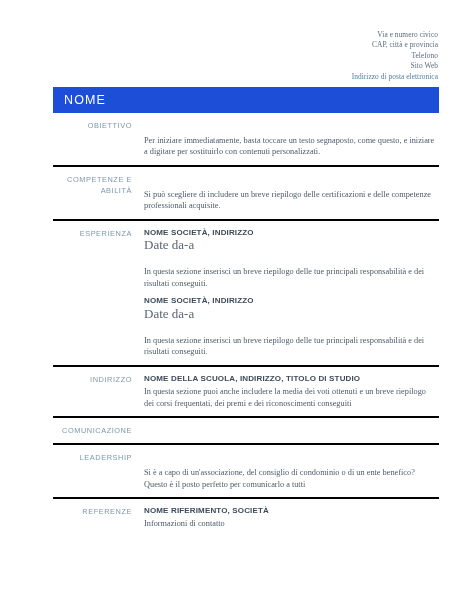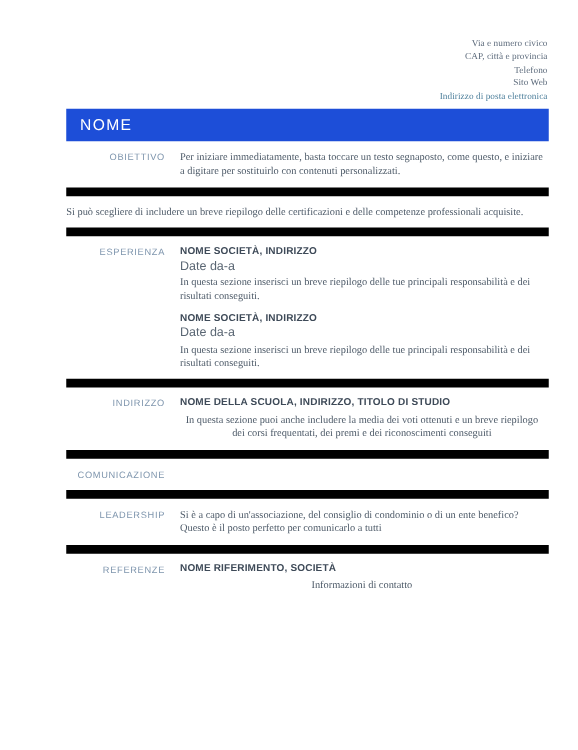--- a/index.html
+++ b/index.html
@@ -70,21 +70,21 @@
   
   .sections {
     position: absolute;
     left: 37px;
     top: 113px;
     width: 386px;
   }
   .section {
     display: flex;
     align-items: flex-start;
-    border-bottom: 7px solid #000000;
+    border-bottom: 2px solid #000000;
     padding: 6px 0 7px 0;
     box-sizing: border-box;
   }
   .section:last-child {
     border-bottom: none;
   }
   .section-label {
     width: 91px;
     flex: 0 0 91px;
     text-align: right;
@@ -100,37 +100,37 @@
   .section-body {
     flex: 1 1 auto;
     min-width: 0;
     padding-right: 4px;
   }
   .para {
     font-family: "Liberation Serif", "DejaVu Serif", serif;
     font-size: 8.3px;
     line-height: 11.4px;
     color: #4d5a68;
-    margin: 1px 0 0 0;
+    margin: 16px 0 0 0;
   }
   .entry-title {
     font-family: "Liberation Sans", "DejaVu Sans", sans-serif;
     font-size: 8px;
     font-weight: bold;
     letter-spacing: .15px;
     line-height: 11.4px;
     color: #3e4a58;
     margin: 0;
   }
   .entry-title + .para { margin-top: 2px; }
-  .para.tight { margin-top: 2px; text-align: center; }
+  .para.tight { margin-top: 2px; }
   .entry-group + .entry-group { margin-top: 6px; }
   .entry-dates {
-    font-family: Liberation Sans, sans-serif;
-    font-size: 10px;
+    font-family: Liberation Serif, serif;
+    font-size: 13px;
     line-height: 11.4px;
     color: #5a6673;
     margin: 1px 0 0 0;
   }
 </style>
 </head>
 <body>
 
 <div class="page">
 
@@ -149,20 +149,21 @@
   <div class="sections">
 
     <div class="section">
       <div class="section-label">OBIETTIVO</div>
       <div class="section-body">
         <p class="para">Per iniziare immediatamente, basta toccare un testo segnaposto, come questo, e iniziare a digitare per sostituirlo con contenuti personalizzati.</p>
       </div>
     </div>
 
     <div class="section">
+      <div class="section-label">COMPETENZE E ABILITÀ</div>
       <div class="section-body">
         <p class="para">Si può scegliere di includere un breve riepilogo delle certificazioni e delle competenze professionali acquisite.</p>
       </div>
     </div>
 
     <div class="section">
       <div class="section-label">ESPERIENZA</div>
       <div class="section-body">
         <div class="entry-group">
           <p class="entry-title">NOME SOCIETÀ, INDIRIZZO</p>

